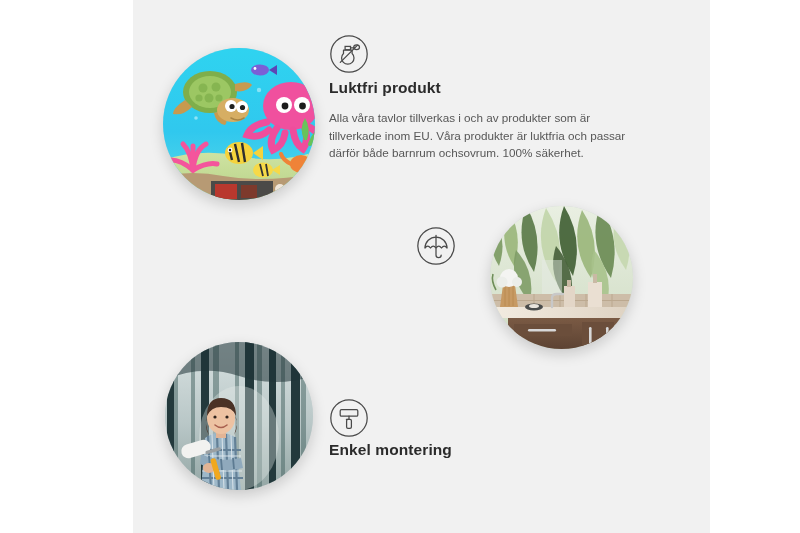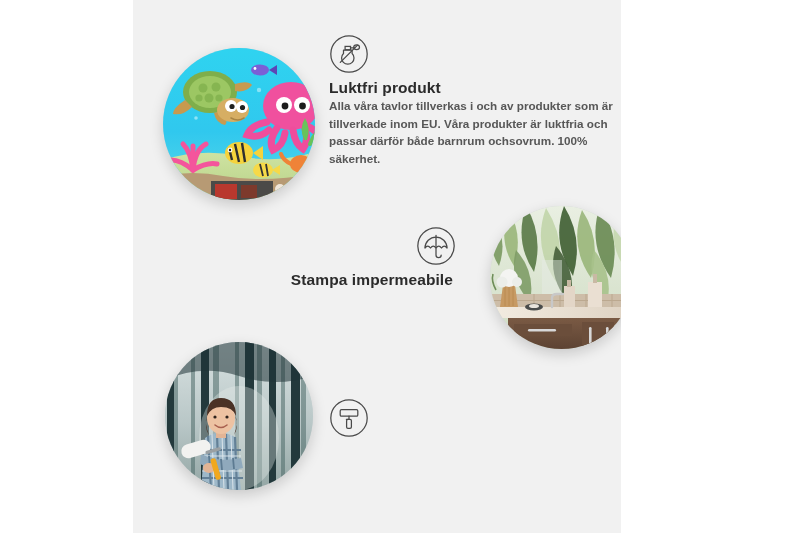--- a/index.html
+++ b/index.html
@@ -19,43 +19,43 @@
     width: 800px;
     height: 533px;
     background: #ffffff;
   }
 
   
   .canvas {
     position: absolute;
     left: 133px;
     top: 0;
-    width: 488px;
+    width: 577px;
     height: 533px;
     background: #f1f1f1;
     overflow: hidden;
   }
 
   
   .feature { position: absolute; }
 
   .feature-text { position: absolute; }
 
   .headline {
     margin: 0;
     font-size: 15.5px;
     font-weight: bold;
     color: #2b2b2b;
     letter-spacing: .1px;
     line-height: 1.25;
   }
   .body-copy {
-    margin: 0 0 0 0;
+    margin: 12px 0 0 0;
     font-size: 11.7px;
-    font-weight: bold;
+    font-weight: normal;
     color: #575757;
     line-height: 1.5;
   }
 
   
   .icon-badge {
     position: absolute;
     width: 40px;
     height: 40px;
   }
@@ -293,21 +293,20 @@
 
           <path d="M9 22 q2.75 -4 5.5 0 q2.75 -4 5.5 0 q2.75 -4 5.5 0 q2.75 -4 5.5 0" fill="none" stroke="#4a4a4a" stroke-width="1.25" stroke-linejoin="round"></path>
 
           <path d="M20 11.5 v17.5 a2.6 2.6 0 0 0 5.2 0" fill="none" stroke="#4a4a4a" stroke-width="1.25" stroke-linecap="round"></path>
 
           <path d="M20 11.5 v-2.1" stroke="#4a4a4a" stroke-width="1.25" stroke-linecap="round"></path>
         </svg>
       </div>
 
       <div class="feature-text" id="text-waterproof">
-        <h2 class="headline">Stampa impermeabile</h2>
       </div>
     </div>
 
     <div class="feature" id="feature-easyhang">
 
       <div class="photo" id="photo-forest">
         <svg viewBox="0 0 148 148" preserveAspectRatio="xMidYMid slice" aria-hidden="true">
           <defs>
             <linearGradient id="fogg" x1="0" y1="0" x2="0" y2="1">
               <stop offset="0%" stop-color="#d9e2e2"></stop>
@@ -389,17 +388,18 @@
 
           <rect x="11.2" y="11.6" width="17.6" height="6.6" rx="1.3" fill="none" stroke="#4a4a4a" stroke-width="1.25"></rect>
 
           <path d="M20 18.2 v3.2 h-2.6" fill="none" stroke="#4a4a4a" stroke-width="1.25" stroke-linecap="round" stroke-linejoin="round"></path>
 
           <rect x="17.6" y="21.4" width="4.8" height="9" rx="1.4" fill="none" stroke="#4a4a4a" stroke-width="1.25"></rect>
         </svg>
       </div>
 
       <div class="feature-text" id="text-easyhang">
+        <h2 class="headline">Enkel montering</h2>
       </div>
     </div>
 
   </div>
 </div>
 
 </body></html>

